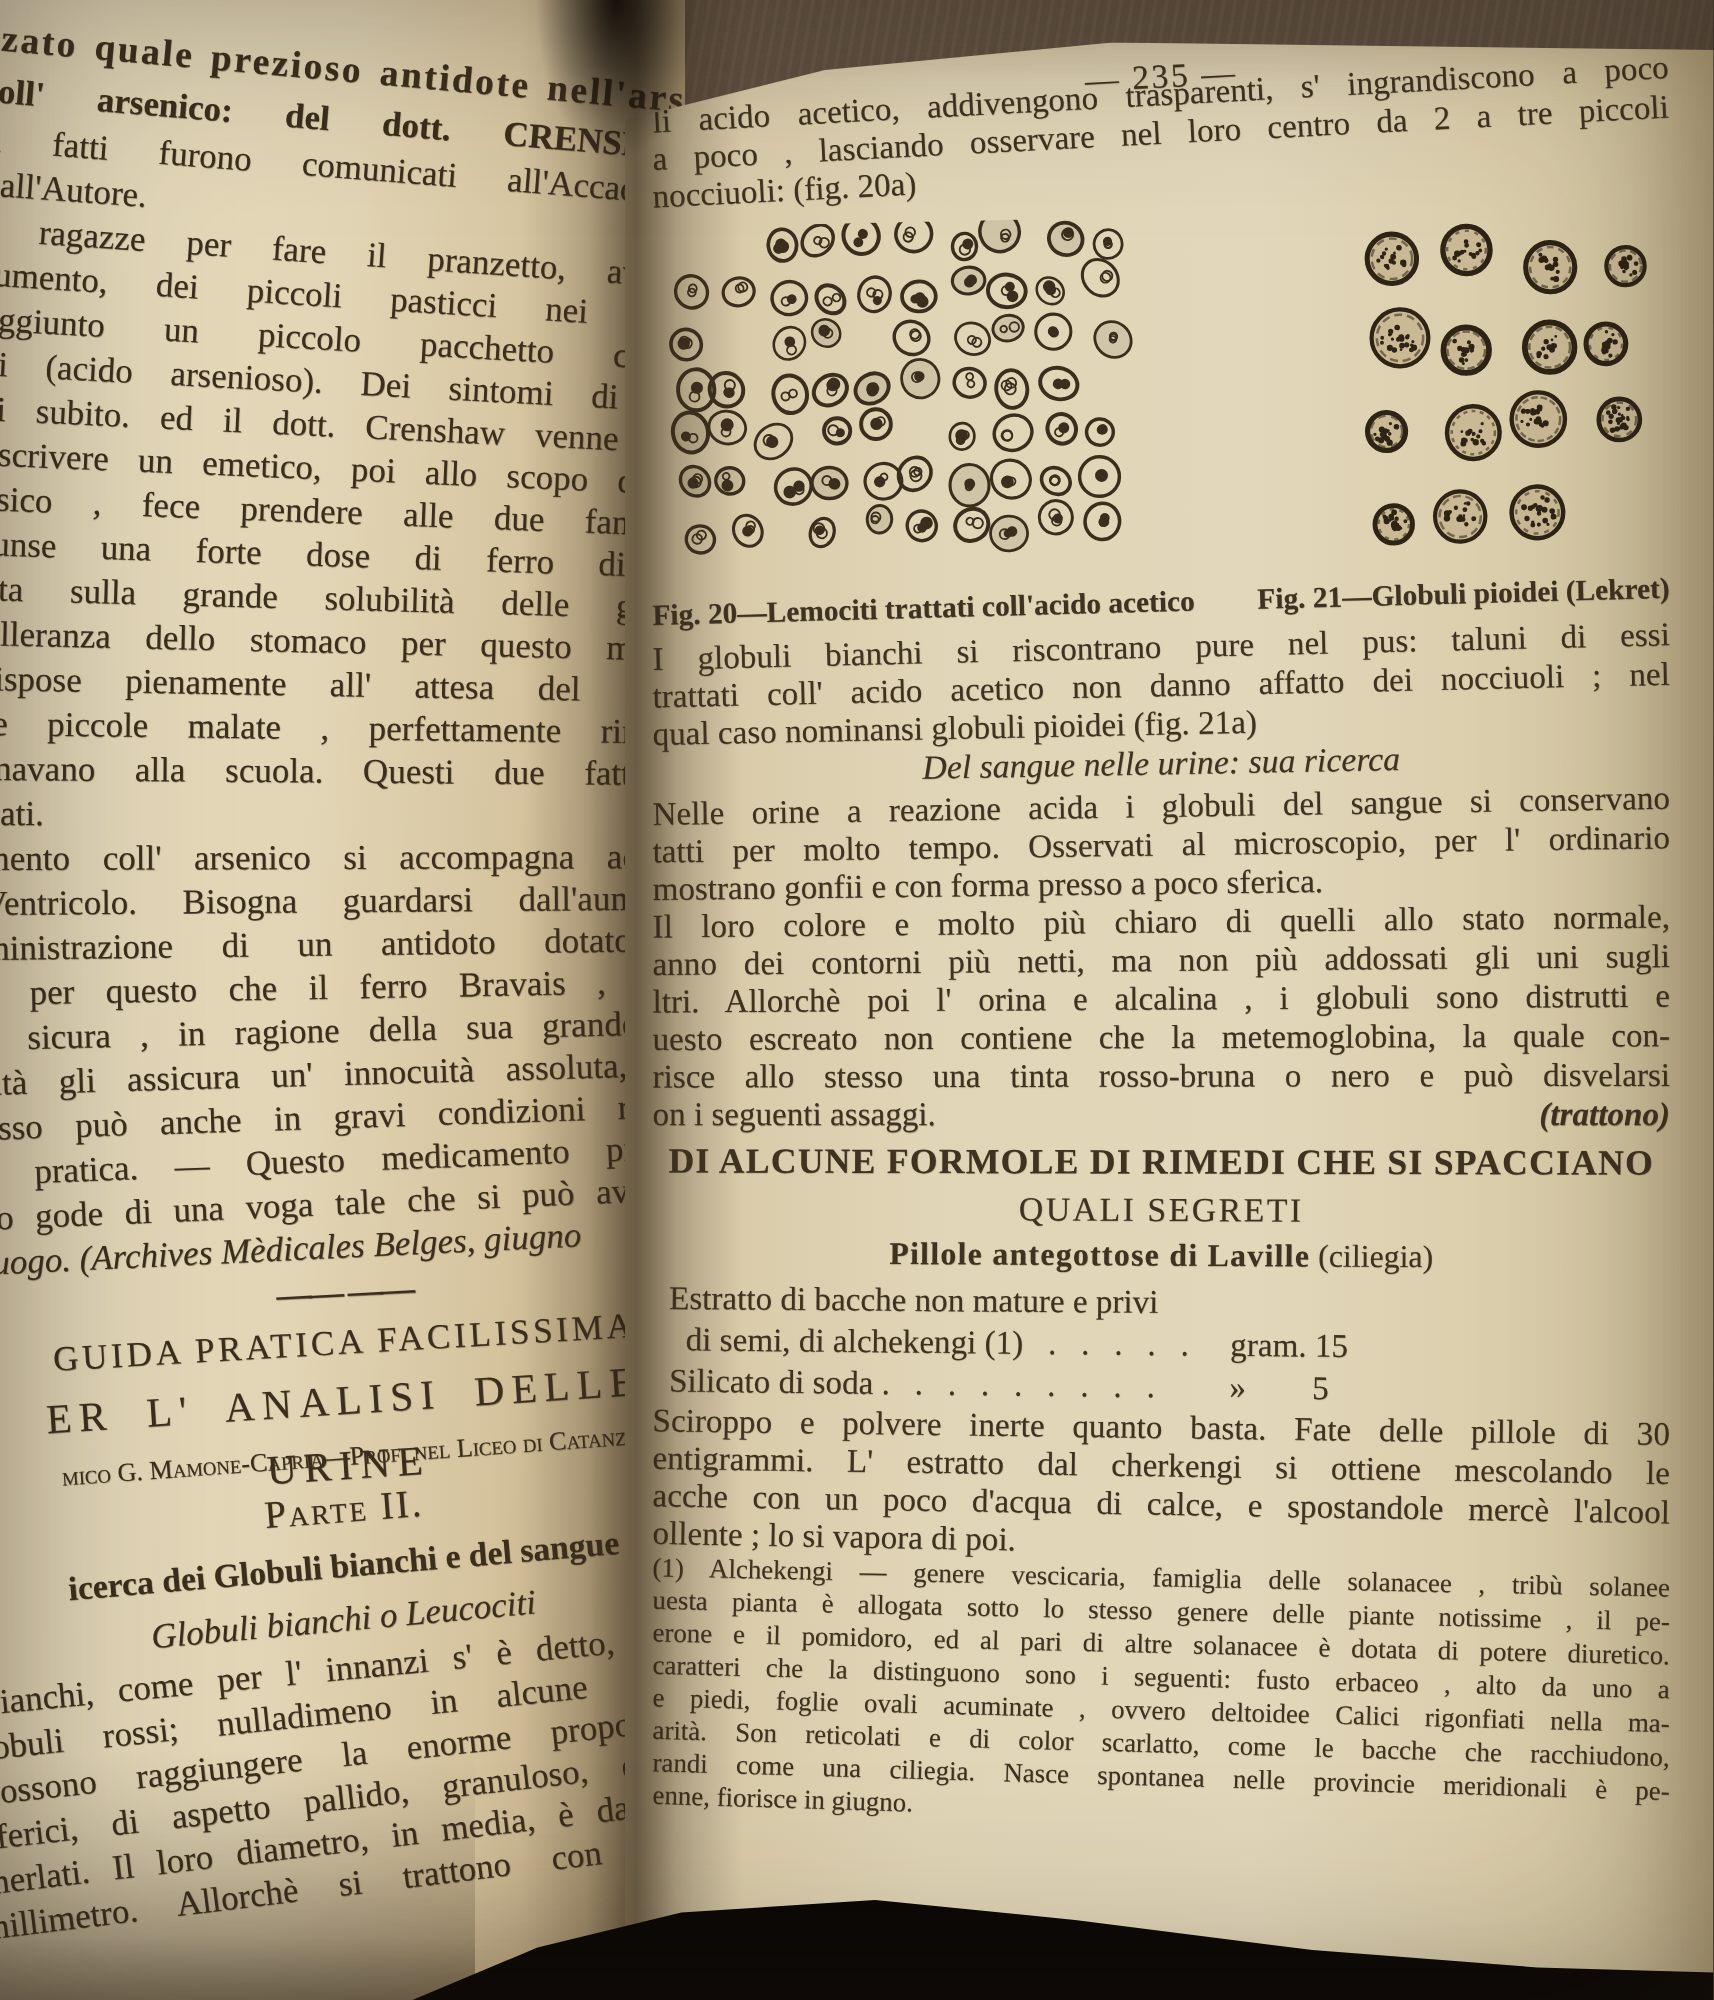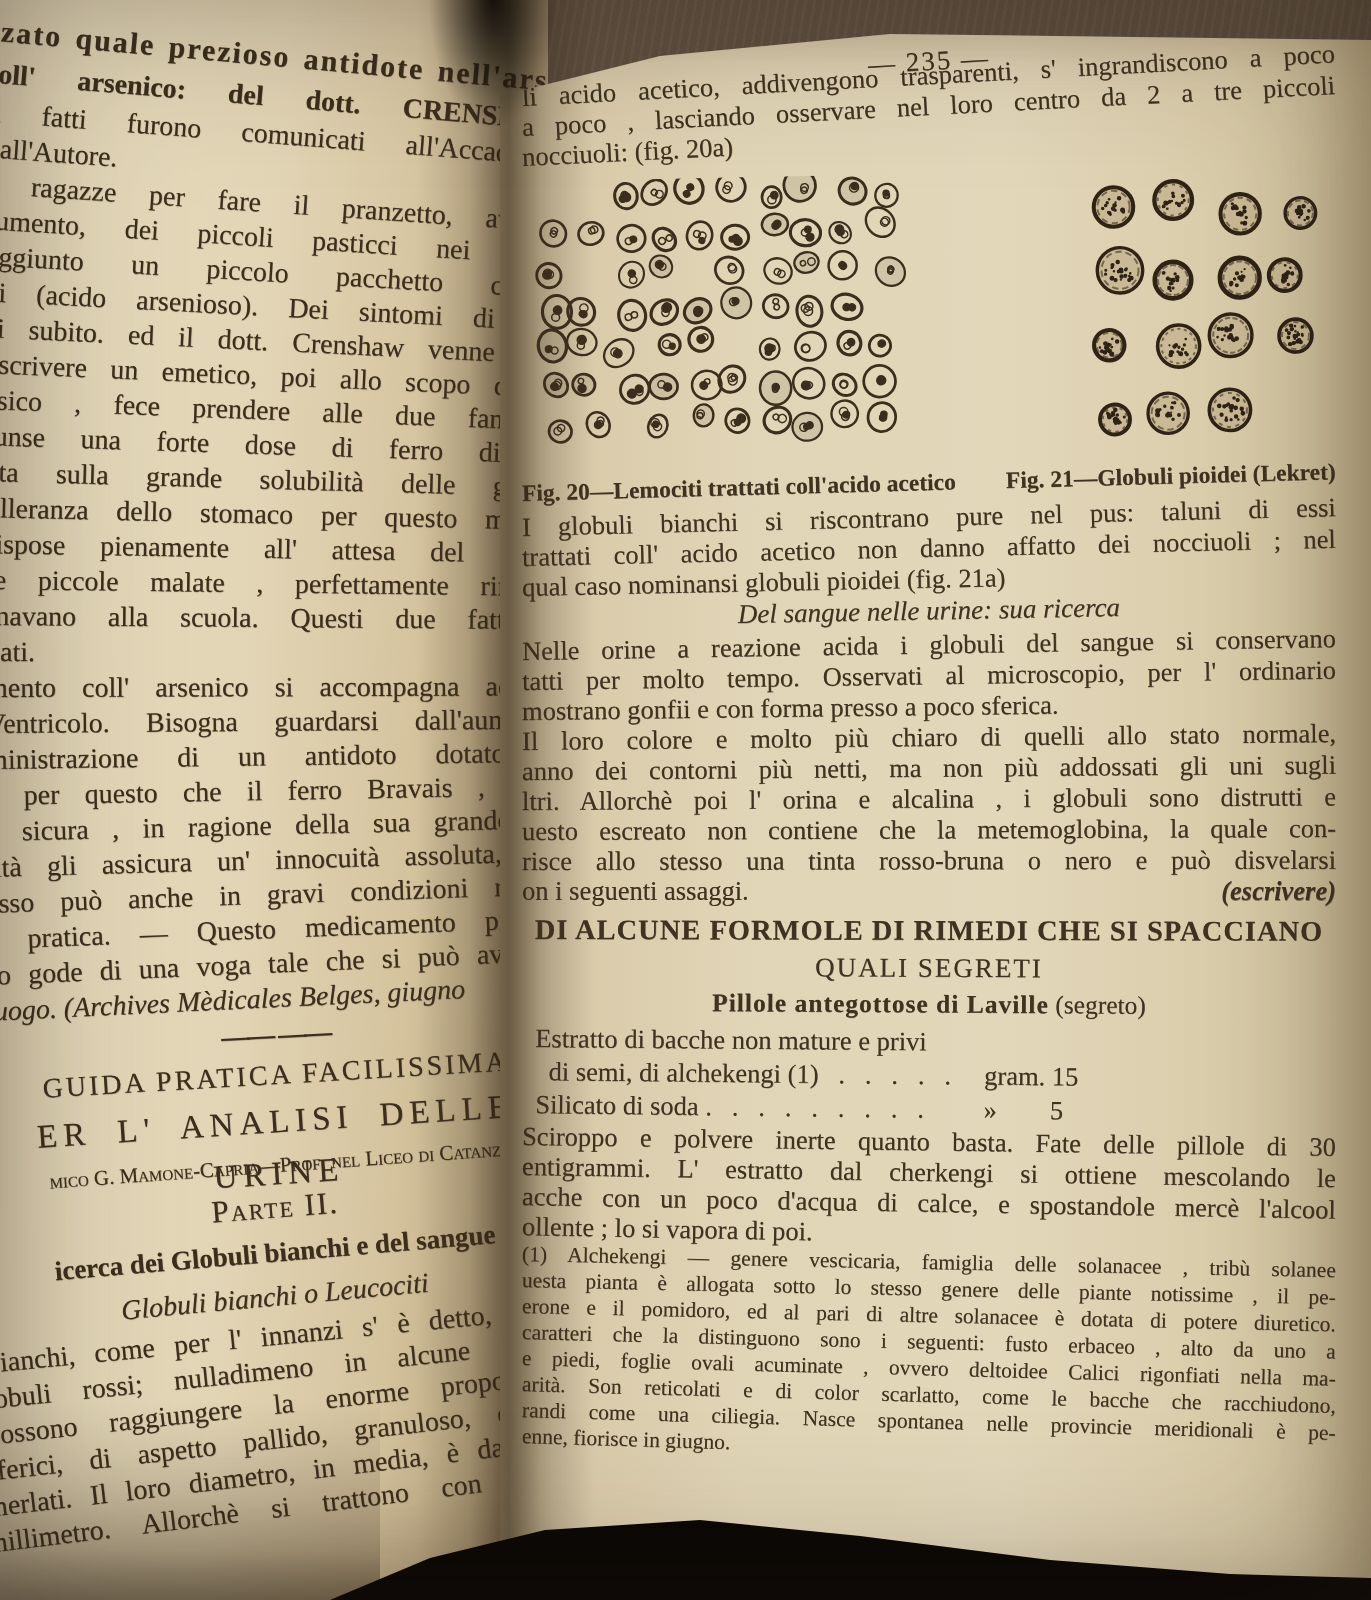--- a/index.html
+++ b/index.html
@@ -812,24 +812,24 @@
         <div class="rl last" style="transform-origin: 0px 50%; transform: rotate(-1.16deg);">qual caso nominansi globuli pioidei (fig. 21a)</div>
         <div class="hitalic" style="transform-origin: 0px 50%; transform: rotate(-1.05deg);">Del sangue nelle urine: sua ricerca</div>
         <div class="rl" style="transform-origin: 0px 50%; transform: rotate(-0.91deg);">Nelle orine a reazione acida i globuli del sangue si conservano</div>
         <div class="rl" style="transform-origin: 0px 50%; transform: rotate(-0.8deg);">tatti per molto tempo. Osservati al microscopio, per l' ordinario</div>
         <div class="rl last" style="transform-origin: 0px 50%; transform: rotate(-0.68deg);">mostrano gonfii e con forma presso a poco sferica.</div>
         <div class="rl" style="transform-origin: 0px 50%; transform: rotate(-0.56deg);">Il loro colore e molto più chiaro di quelli allo stato normale,</div>
         <div class="rl" style="transform-origin: 0px 50%; transform: rotate(-0.45deg);">anno dei contorni più netti, ma non più addossati gli uni sugli</div>
         <div class="rl" style="transform-origin: 0px 50%; transform: rotate(-0.33deg);">ltri. Allorchè poi l' orina e alcalina , i globuli sono distrutti e</div>
         <div class="rl" style="transform-origin: 0px 50%; transform: rotate(-0.21deg);">uesto escreato non contiene che la metemoglobina, la quale con-</div>
         <div class="rl" style="transform-origin: 0px 50%; transform: rotate(-0.09deg);">risce allo stesso una tinta rosso-bruna o nero e può disvelarsi</div>
-        <div class="split" style="transform-origin: 0px 50%; transform: rotate(0.02deg);"><span class="rgt">(escrivere)</span>on i seguenti assaggi.</div>
+        <div class="split" style="transform-origin: 0px 50%; transform: rotate(0.02deg);"><span class="rgt">(trattono)</span>on i seguenti assaggi.</div>
         <div class="hcaps" style="transform-origin: 0px 50%; transform: rotate(0.12deg);">DI ALCUNE FORMOLE DI RIMEDI CHE SI SPACCIANO</div>
         <div class="hcaps2" style="transform-origin: 0px 50%; transform: rotate(0.25deg);">QUALI SEGRETI</div>
-        <div class="hboldline" style="transform-origin: 0px 50%; transform: rotate(0.35deg);"><span class="b">Pillole antegottose di Laville</span><span> (segreto)</span></div>
+        <div class="hboldline" style="transform-origin: 0px 50%; transform: rotate(0.35deg);"><span class="b">Pillole antegottose di Laville</span><span> (ciliegia)</span></div>
         <div class="recipe" style="transform-origin: 0px 50%; transform: rotate(0.47deg);">  Estratto di bacche non mature e privi</div>
         <div class="recipe" style="transform-origin: 0px 50%; transform: rotate(0.57deg);">    di semi, di alchekengi (1)   .   .   .   .   .     gram. 15</div>
         <div class="recipe" style="transform-origin: 0px 50%; transform: rotate(0.67deg);">  Silicato di soda .   .   .   .   .   .   .   .   .         »        5</div>
         <div class="rl" style="transform-origin: 0px 50%; transform: rotate(0.77deg);">Sciroppo e polvere inerte quanto basta. Fate delle pillole di 30</div>
         <div class="rl" style="transform-origin: 0px 50%; transform: rotate(0.86deg);">entigrammi. L' estratto dal cherkengi si ottiene mescolando le</div>
         <div class="rl" style="transform-origin: 0px 50%; transform: rotate(0.96deg);">acche con un poco d'acqua di calce, e spostandole mercè l'alcool</div>
         <div class="rl last" style="transform-origin: 0px 50%; transform: rotate(1.05deg);">ollente ; lo si vapora di poi.</div>
         <div class="fn" style="transform-origin: 0px 50%; transform: rotate(1.14deg);">(1) Alchekengi — genere vescicaria, famiglia delle solanacee , tribù solanee</div>
         <div class="fn" style="transform-origin: 0px 50%; transform: rotate(1.22deg);">uesta pianta è allogata sotto lo stesso genere delle piante notissime , il pe-</div>
         <div class="fn" style="transform-origin: 0px 50%; transform: rotate(1.3deg);">erone e il pomidoro, ed al pari di altre solanacee è dotata di potere diuretico.</div>

